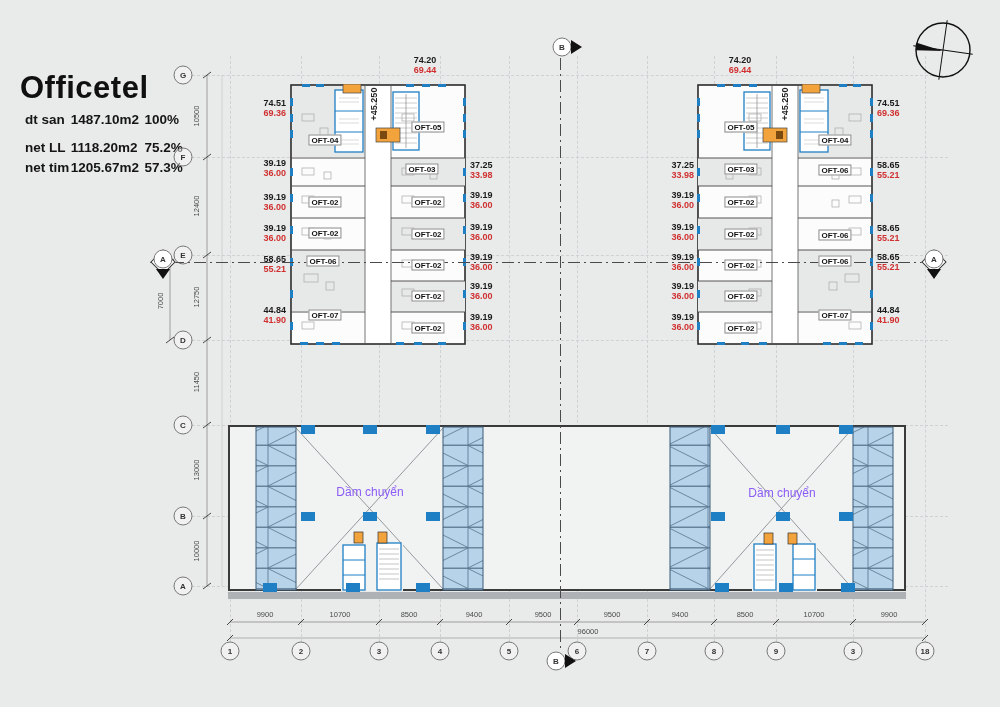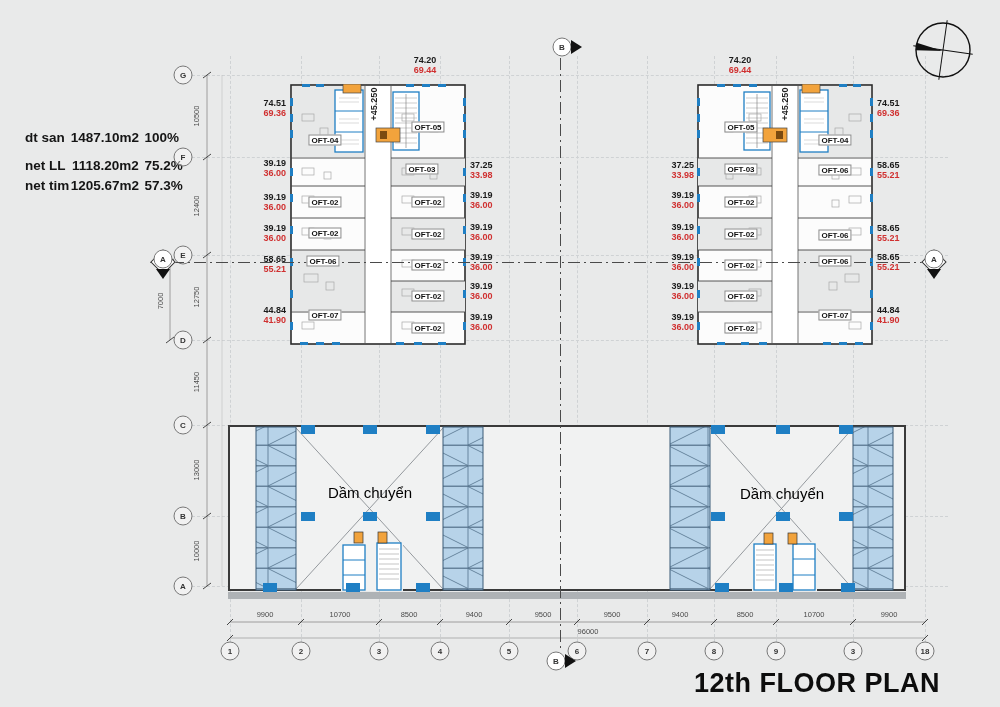--- a/index.html
+++ b/index.html
@@ -19,35 +19,35 @@
        background:rgba(250,250,250,.45);color:#333;font-size:8px;font-weight:bold;
        display:flex;align-items:center;justify-content:center;transform:translate(-50%,-50%);}
   
   .tri-r{position:absolute;width:0;height:0;border-top:7px solid transparent;border-bottom:7px solid transparent;border-left:11px solid #111;}
   .tri-d{position:absolute;width:0;height:0;border-left:7px solid transparent;border-right:7px solid transparent;border-top:10px solid #111;}
   .diamond{position:absolute;width:16px;height:16px;border:1px solid #333;background:#fff;transform:translate(-50%,-50%) rotate(45deg);}
   
   .main-title{position:absolute;left:20px;top:70px;font-size:31px;font-weight:bold;color:#101010;letter-spacing:.5px;}
   .stat-row{position:absolute;font-size:13.5px;font-weight:bold;color:#151515;white-space:nowrap;}
   .stat-row .lbl{display:inline-block;width:40px;}
-  .stat-row .val{display:inline-block;width:68px;margin-left:2px;text-align:right;}
-  .stat-row .pct{display:inline-block;margin-left:2px;font-weight:bold;margin-top:18px;}
+  .stat-row .val{display:inline-block;width:68px;margin-left:2px;}
+  .stat-row .pct{display:inline-block;margin-left:2px;font-weight:bold;}
   .plan-title{position:absolute;left:694px;top:668px;font-size:27px;font-weight:bold;color:#0d0d0d;letter-spacing:.5px;white-space:nowrap;}
   
   .area2{position:absolute;font-size:9px;font-weight:bold;line-height:10px;}
   .area2 .b{color:#1a1a1a;}
   .area2 .r{color:#d03030;}
   .alignR{text-align:right;}
   .alignC{text-align:left;transform:translateX(-50%);}
   
   .unit{position:absolute;transform:translate(-50%,-50%);font-size:8px;font-weight:bold;color:#111;
         background:#ffffff;border:1px solid #8a8a8a;padding:0 2px;line-height:9px;white-space:nowrap;}
   .level{position:absolute;writing-mode:vertical-rl;transform:translate(-50%,-50%) rotate(180deg);
          font-size:9px;font-weight:bold;color:#222;white-space:nowrap;}
-  .dam{position:absolute;transform:translate(-50%,-50%);font-size:15px;color:#000000;white-space:nowrap;}
+  .dam{position:absolute;transform:translate(-50%,-50%);font-size:12px;color:#8b5cf6;white-space:nowrap;}
   svg text{font-family:"Liberation Sans",sans-serif;}
   .dimt{font-size:7.5px;fill:#4a4a4a;}
   .shadow-band{position:absolute;background:#aeb2b5;}
 </style>
 </head>
 <body>
 
 <div class="canvas">
 
   <div>
@@ -64,20 +64,21 @@
     <div class="glv" style="left:440px;top:56px;height:586px"></div>
     <div class="glv" style="left:509px;top:56px;height:586px"></div>
     <div class="glv" style="left:577px;top:56px;height:586px"></div>
     <div class="glv" style="left:647px;top:56px;height:586px"></div>
     <div class="glv" style="left:714px;top:56px;height:586px"></div>
     <div class="glv" style="left:776px;top:56px;height:586px"></div>
     <div class="glv" style="left:853px;top:56px;height:586px"></div>
     <div class="glv" style="left:925px;top:56px;height:586px"></div>
   </div>
 
+  <div class="main-title">Officetel</div>
   <div class="stat-row" style="left:25px;top:112px">
     <span class="lbl">dt san</span>
     <span class="val">1487.10m2</span>
     <span class="pct">100%</span>
   </div>
   <div class="stat-row" style="left:25px;top:140px">
     <span class="lbl">net LL</span>
     <span class="val">1118.20m2</span>
     <span class="pct">75.2%</span>
   </div>
@@ -634,15 +635,14 @@
   <div class="unit" style="left:741px;top:234px">OFT-02</div>
   <div class="unit" style="left:741px;top:265px">OFT-02</div>
   <div class="unit" style="left:741px;top:296px">OFT-02</div>
   <div class="unit" style="left:741px;top:328px">OFT-02</div>
   <div class="unit" style="left:835px;top:140px">OFT-04</div>
   <div class="unit" style="left:835px;top:170px">OFT-06</div>
   <div class="unit" style="left:835px;top:235px">OFT-06</div>
   <div class="unit" style="left:835px;top:261px">OFT-06</div>
   <div class="unit" style="left:835px;top:315px">OFT-07</div>
 
-  <div class="plan-title">12th FLOOR PLAN</div>
 
 </div>
 
 </body></html>

